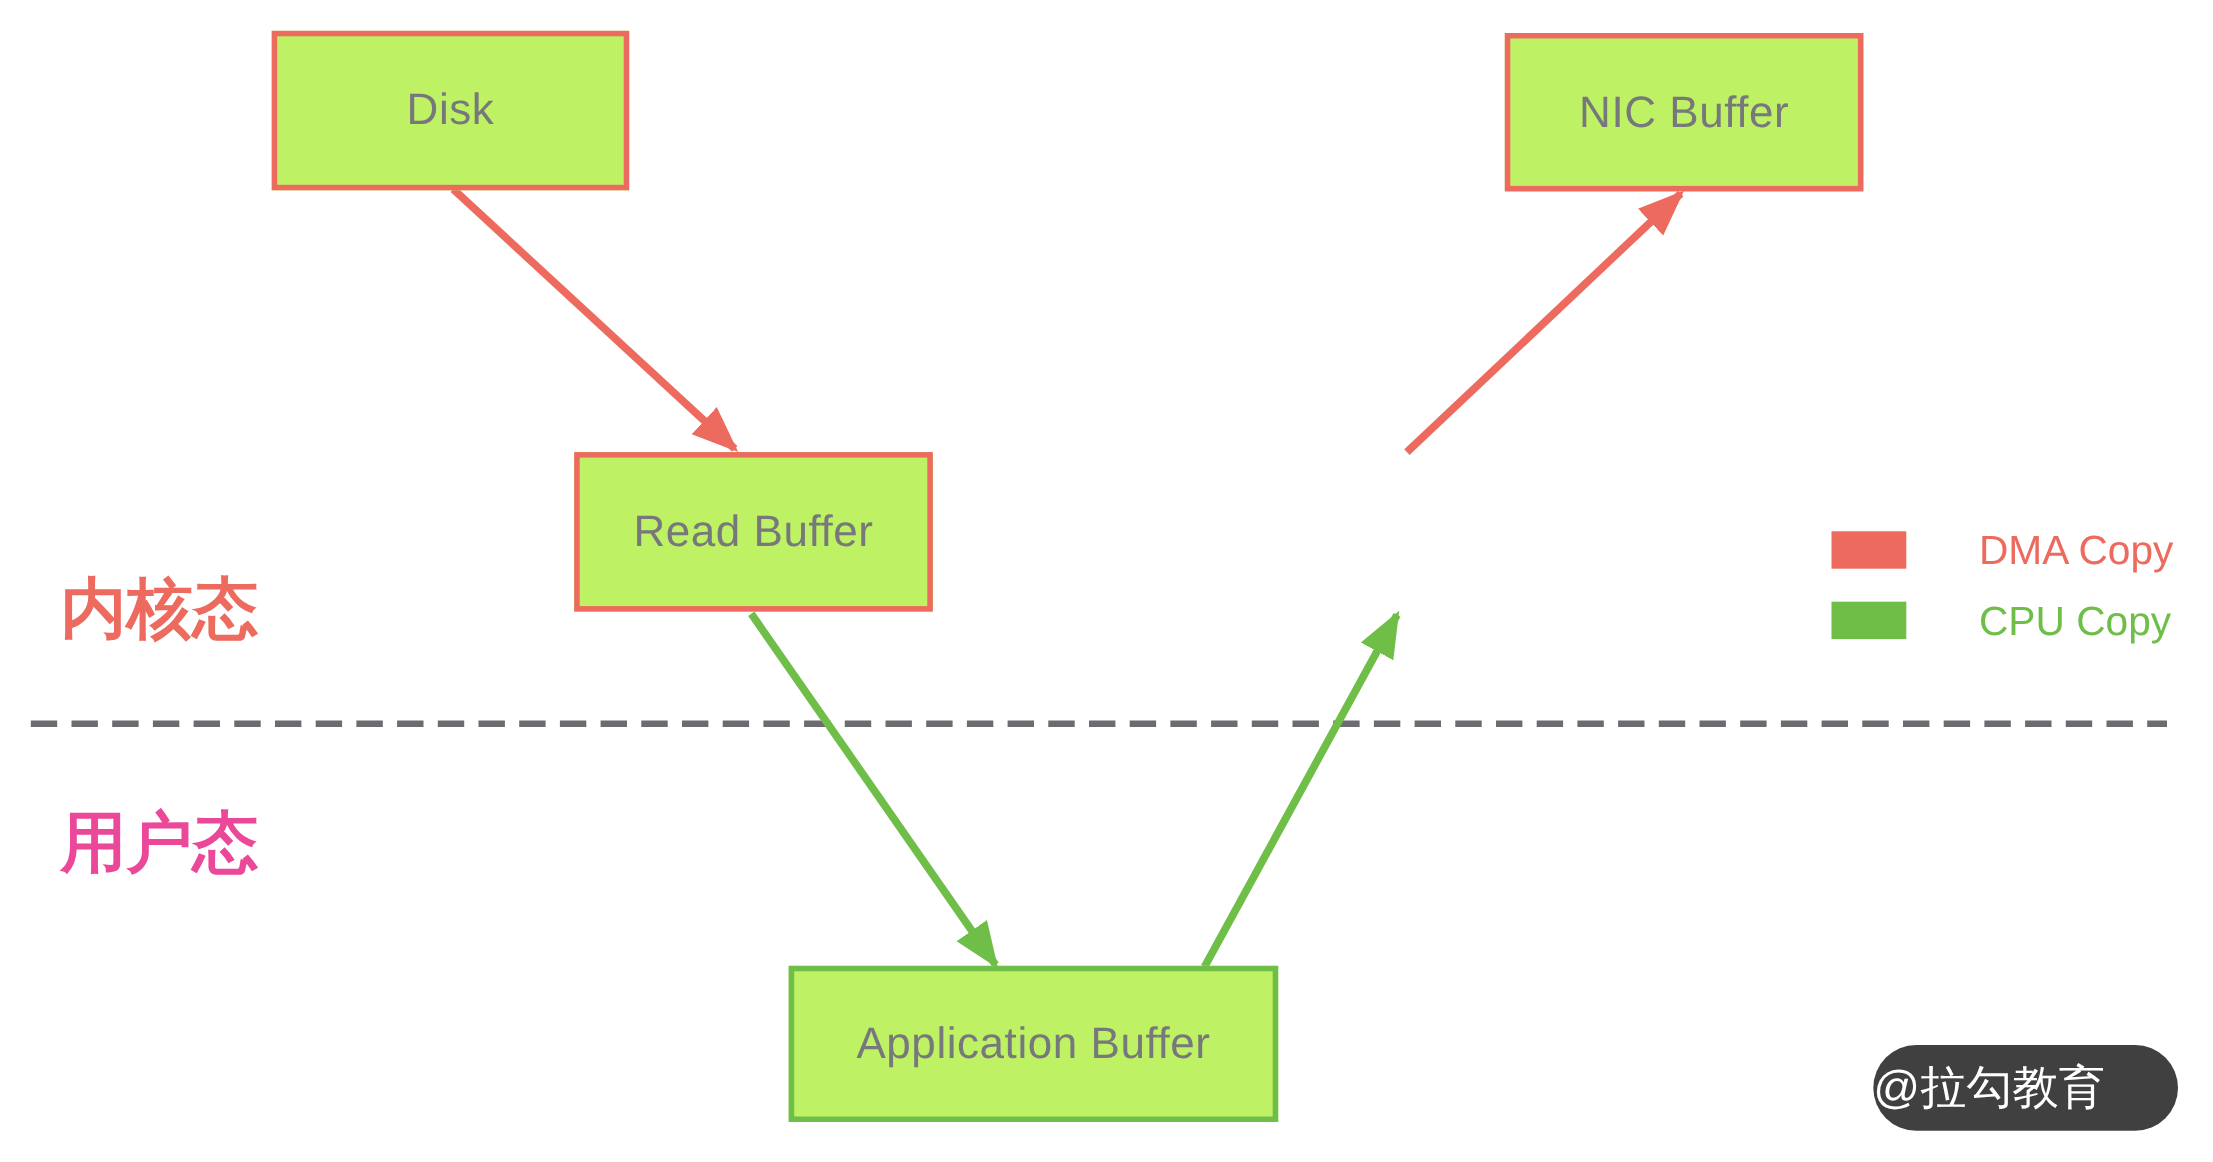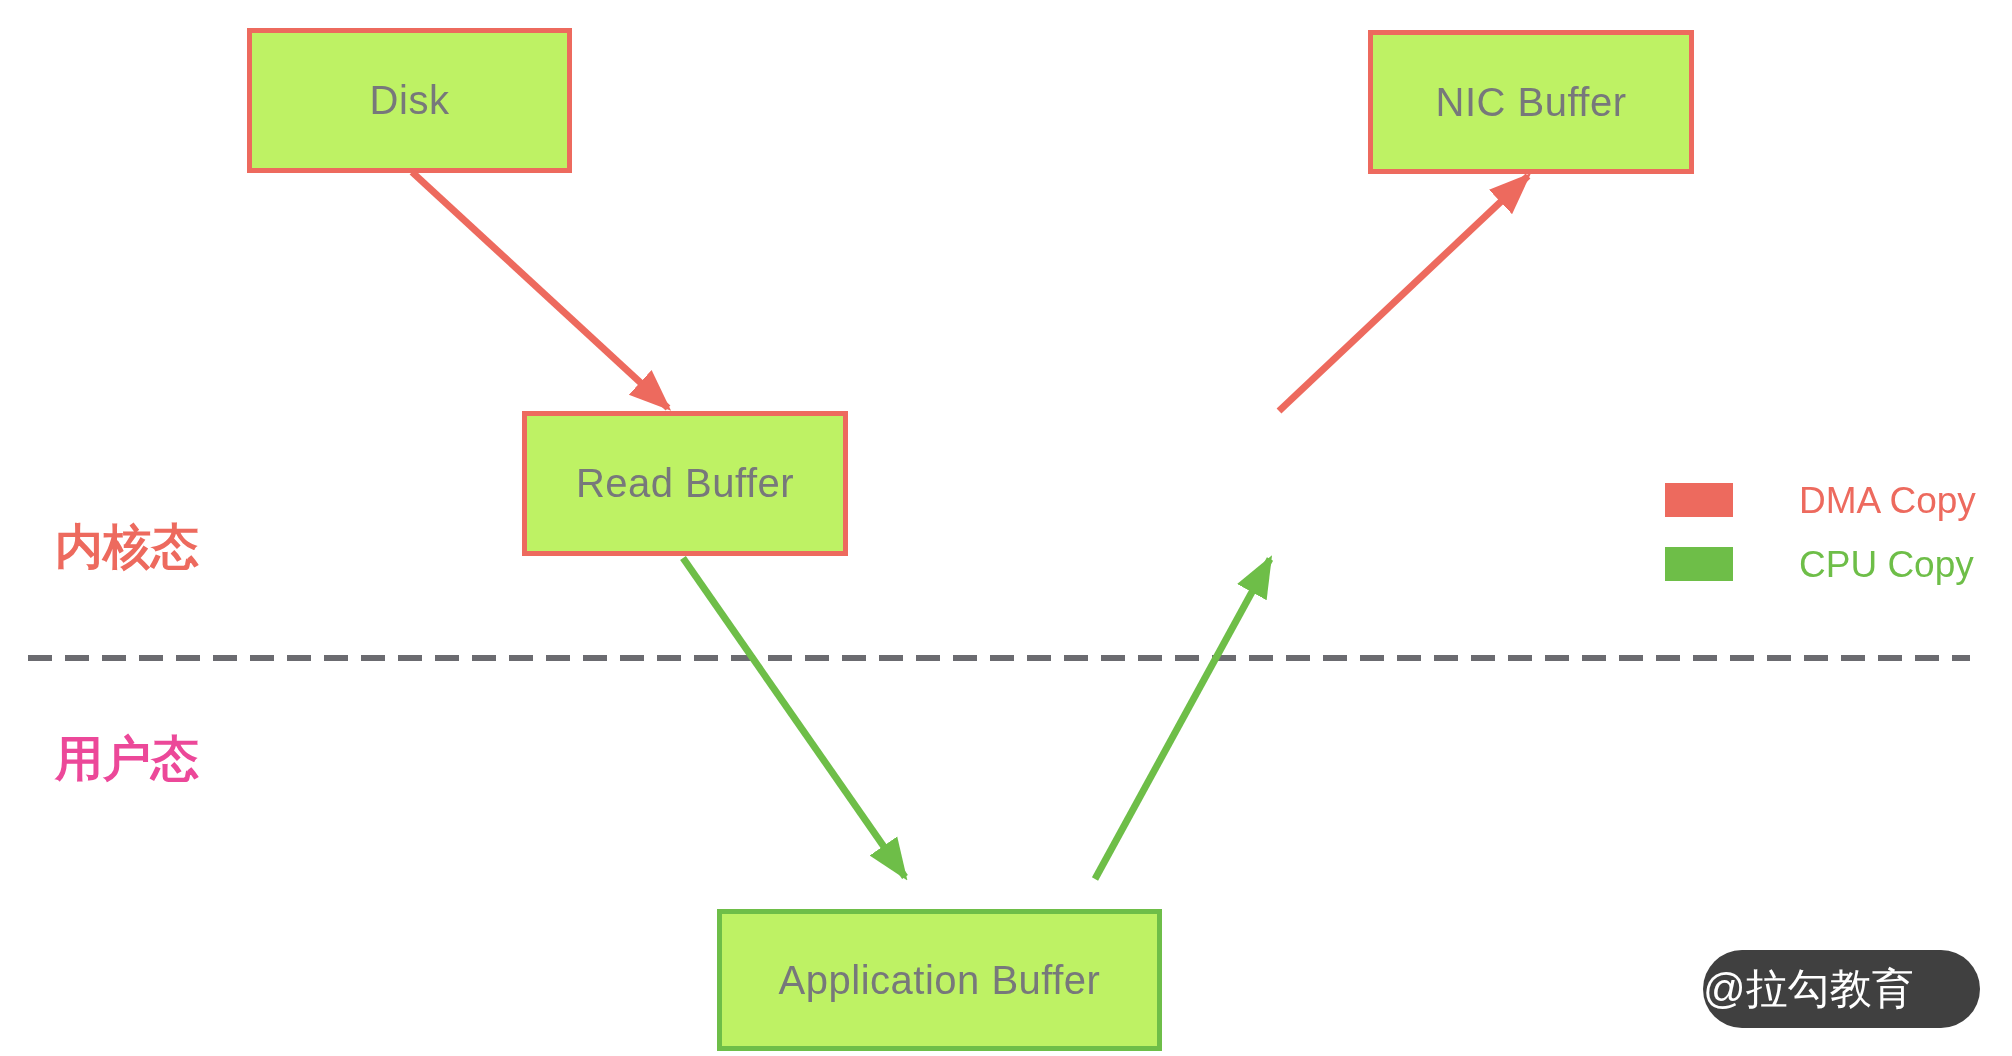--- a/index.html
+++ b/index.html
@@ -35,26 +35,26 @@
     letter-spacing: 0.5px;
     white-space: nowrap;
   }
   .node.red-node   { border: 5px solid #ED6A5E; }
   .node.green-node { border: 5px solid #6EBE48; }
 
   .node-disk   { left: 247px;  top: 28px;  width: 325px; height: 145px; }
   .node-nic    { left: 1368px; top: 30px;  width: 326px; height: 144px; }
   .node-read   { left: 522px;  top: 411px; width: 326px; height: 145px; }
   .node-socket { left: 1117px; top: 411px; width: 325px; height: 146px; }
-  .node-app    { left: 717px;  top: 878px; width: 445px; height: 142px; margin-top: 31px; }
+  .node-app    { left: 717px;  top: 878px; width: 445px; height: 142px; }
 
   .zone-label {
     position: absolute;
     left: 55px;
-    font-size: 48px;
+    font-size: 60px;
     font-weight: bold;
     line-height: 1.1;
     white-space: nowrap;
   }
   .zone-kernel { top: 521px; color: #ED6A5E; }
   .zone-user   { top: 733px; color: #ec4899; }
 
   .legend {
     position: absolute;
     left: 1665px;

